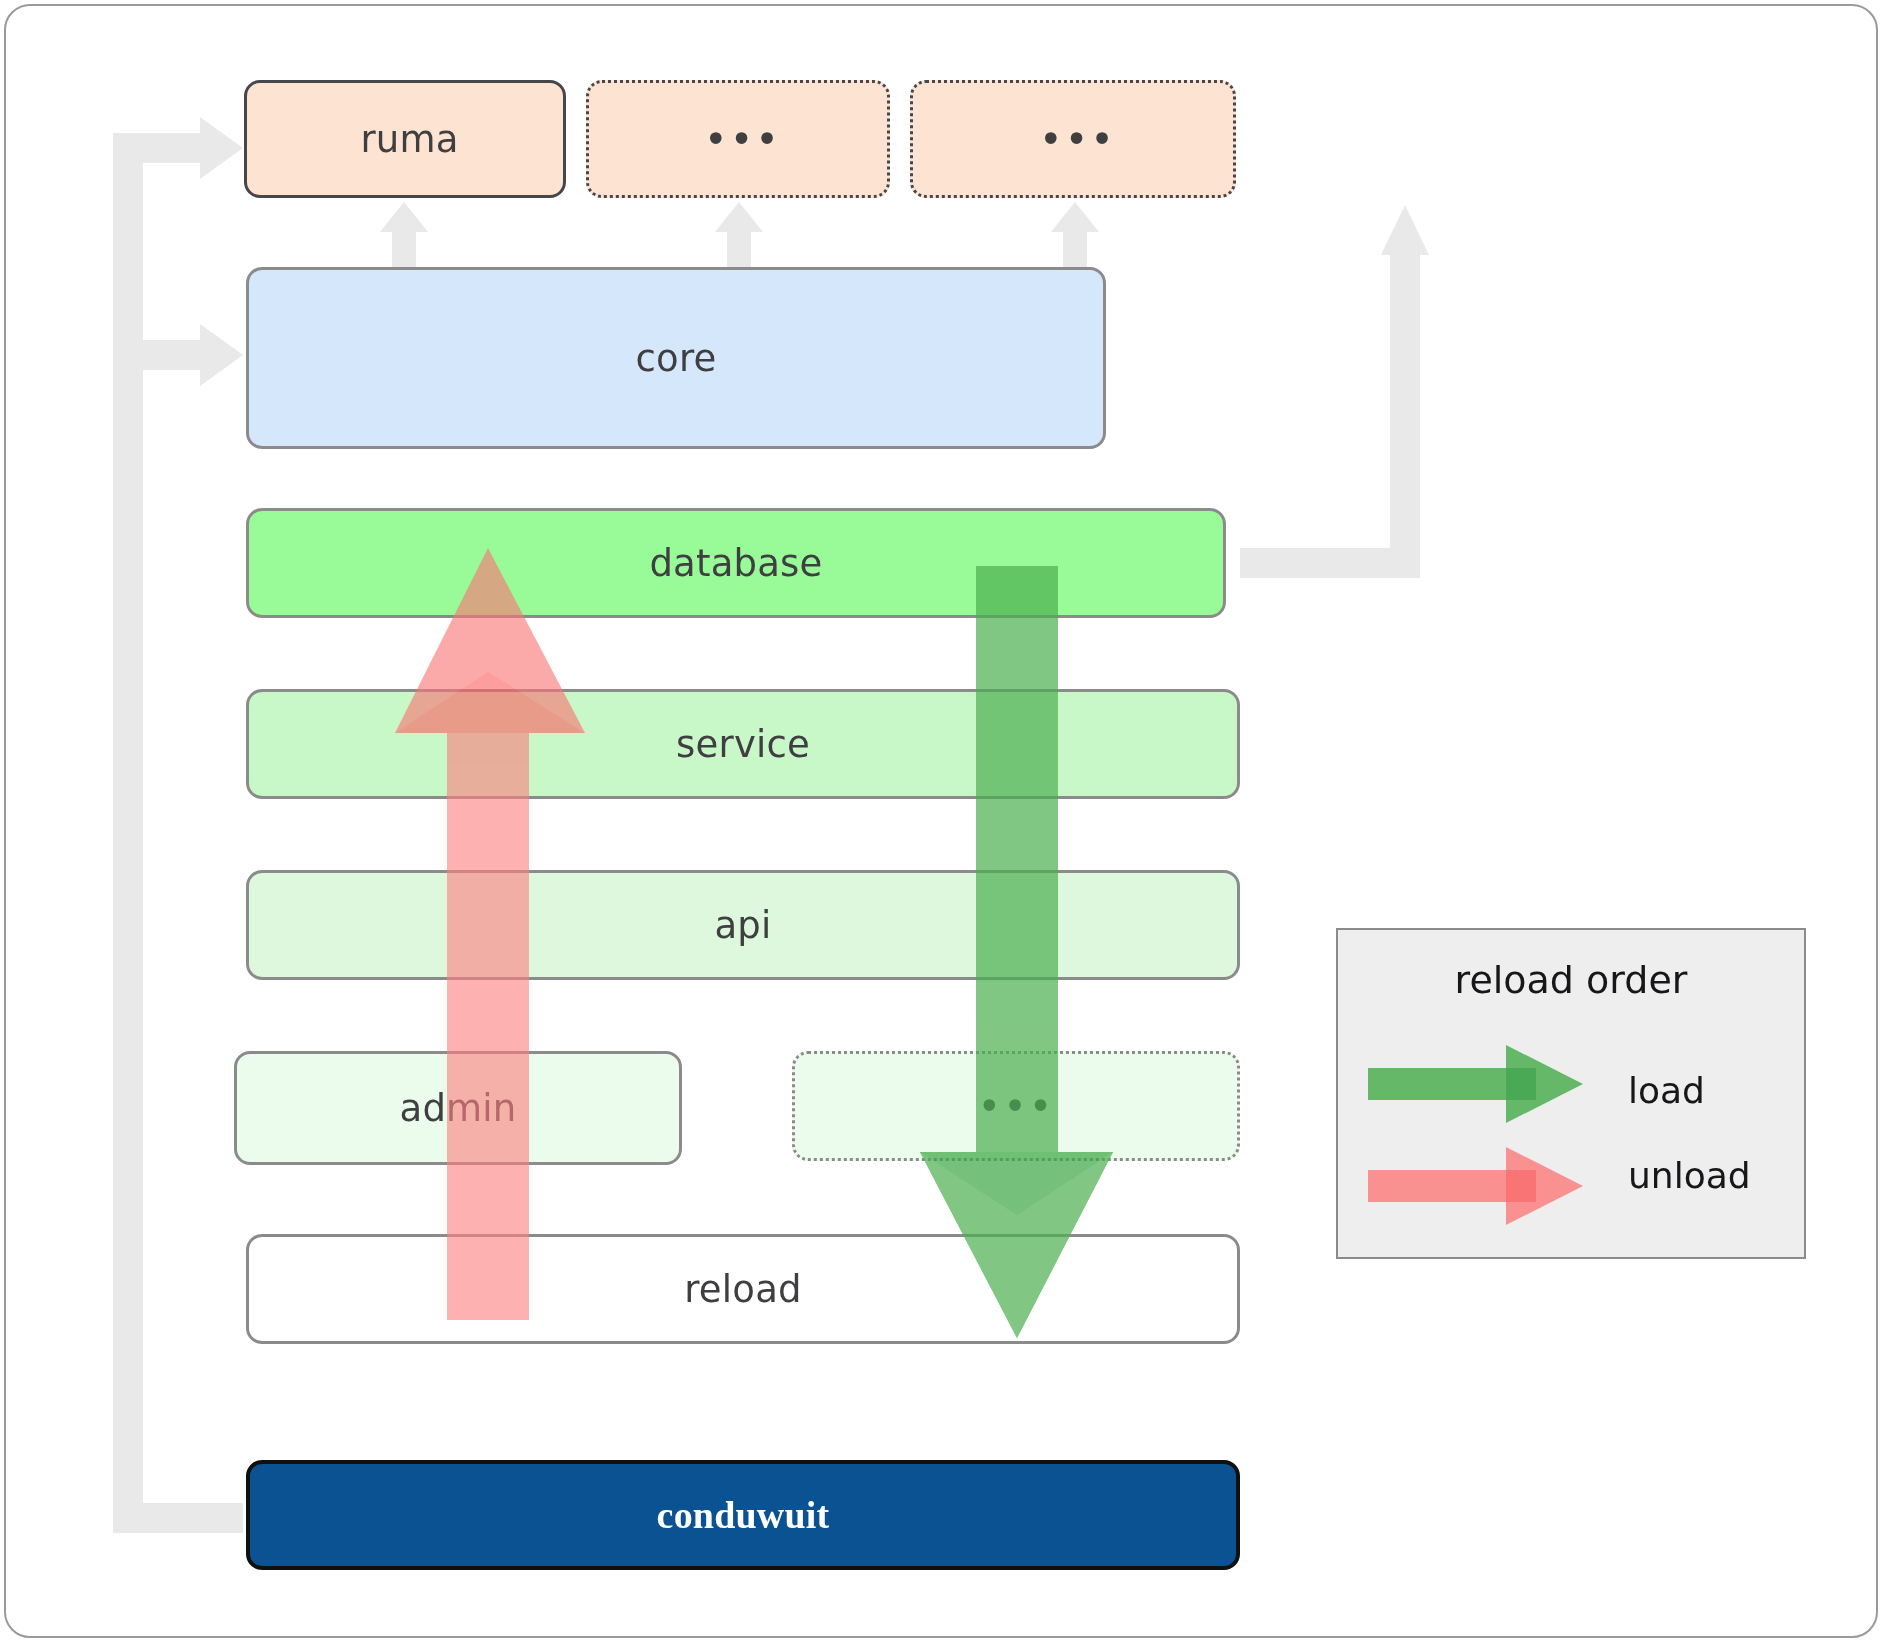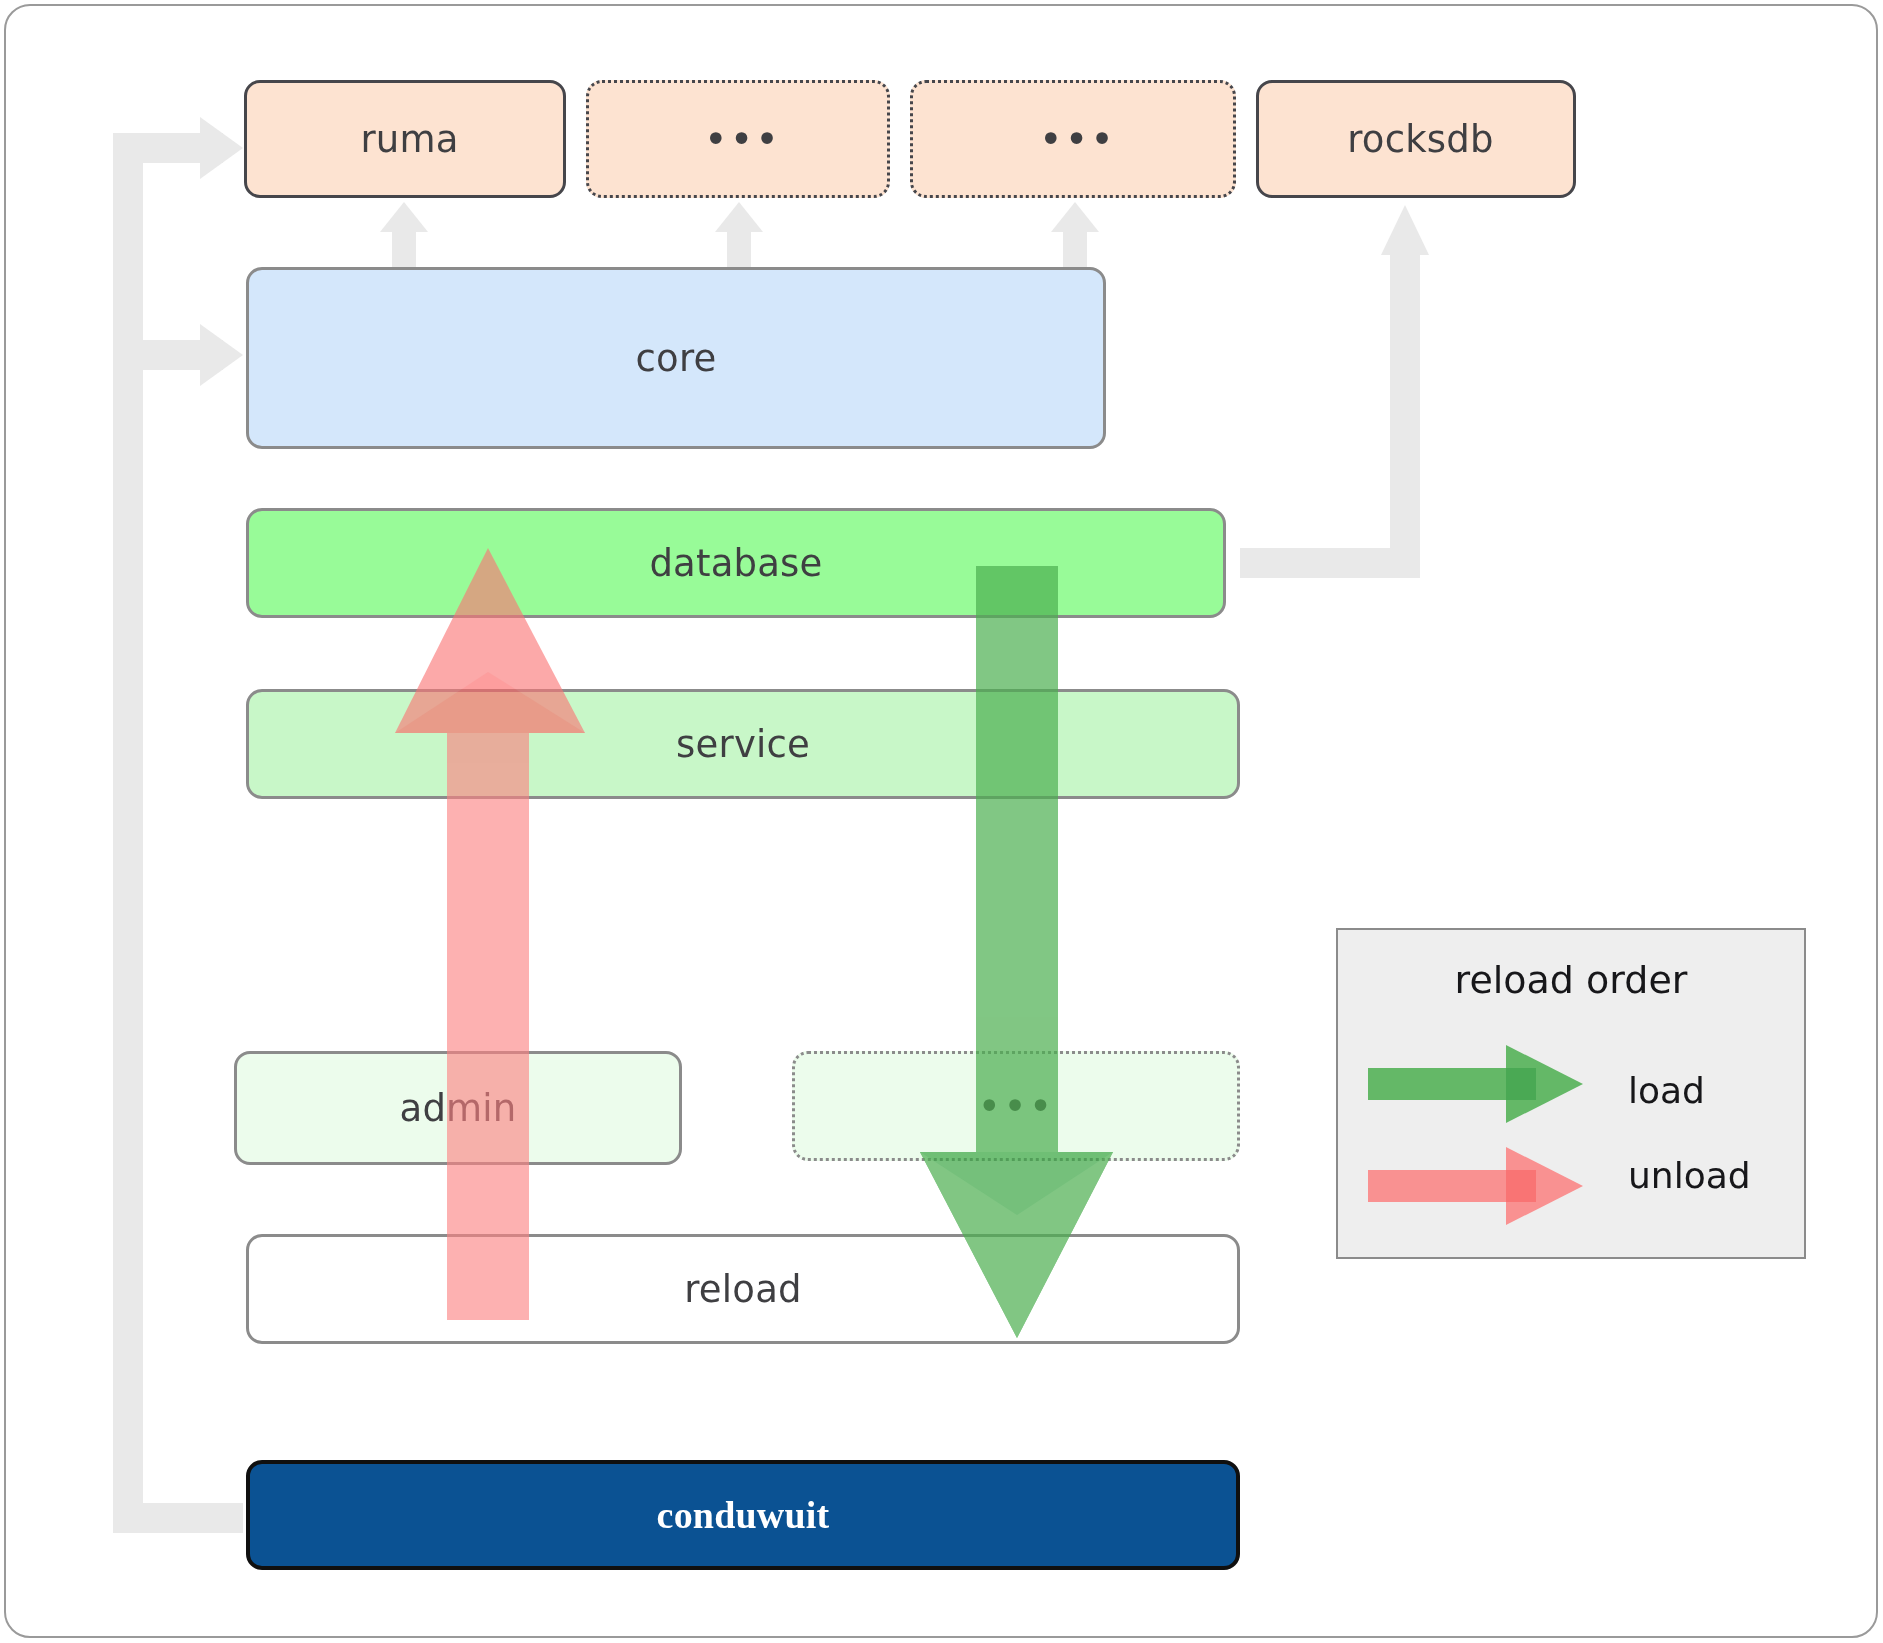--- a/index.html
+++ b/index.html
@@ -131,36 +131,36 @@
   </div>
 
   <div class="node dep dotted z-node" style="left:586px; top:80px; width:304px;">
     <span class="dots">•••</span>
   </div>
 
   <div class="node dep dotted z-node" style="left:910px; top:80px; width:326px;">
     <span class="dots">•••</span>
   </div>
 
-  <div class="node dep z-node" style="left:1256px; top:80px; width:320px;">
-    <span>rocksdb</span>
-  </div>
 
   <div class="node layer z-node" style="left:246px; top:267px; width:860px; height:182px; background:#d4e7fb;">
     <span>core</span>
   </div>
 
   <div class="node layer z-node" style="left:246px; top:508px; width:980px; height:110px; background:#98fb98;">
     <span>database</span>
   </div>
 
   <div class="node layer z-node" style="left:246px; top:689px; width:994px; height:110px; background:#c8f7c8;">
     <span>service</span>
   </div>
 
+  <div class="node layer z-node" style="left:246px; top:870px; width:994px; height:110px; background:#ddf8dd;">
+    <span>api</span>
+  </div>
 
   <div class="node layer z-node" style="left:234px; top:1051px; width:448px; height:114px; background:#ecfcec;">
     <span>admin</span>
   </div>
 
   <div class="node layer dotted z-node" style="left:792px; top:1051px; width:448px; height:110px; background:#ecfcec;">
     <span class="dots">•••</span>
   </div>
 
   <div class="node layer z-node" style="left:246px; top:1234px; width:994px; height:110px; background:#ffffff;">

